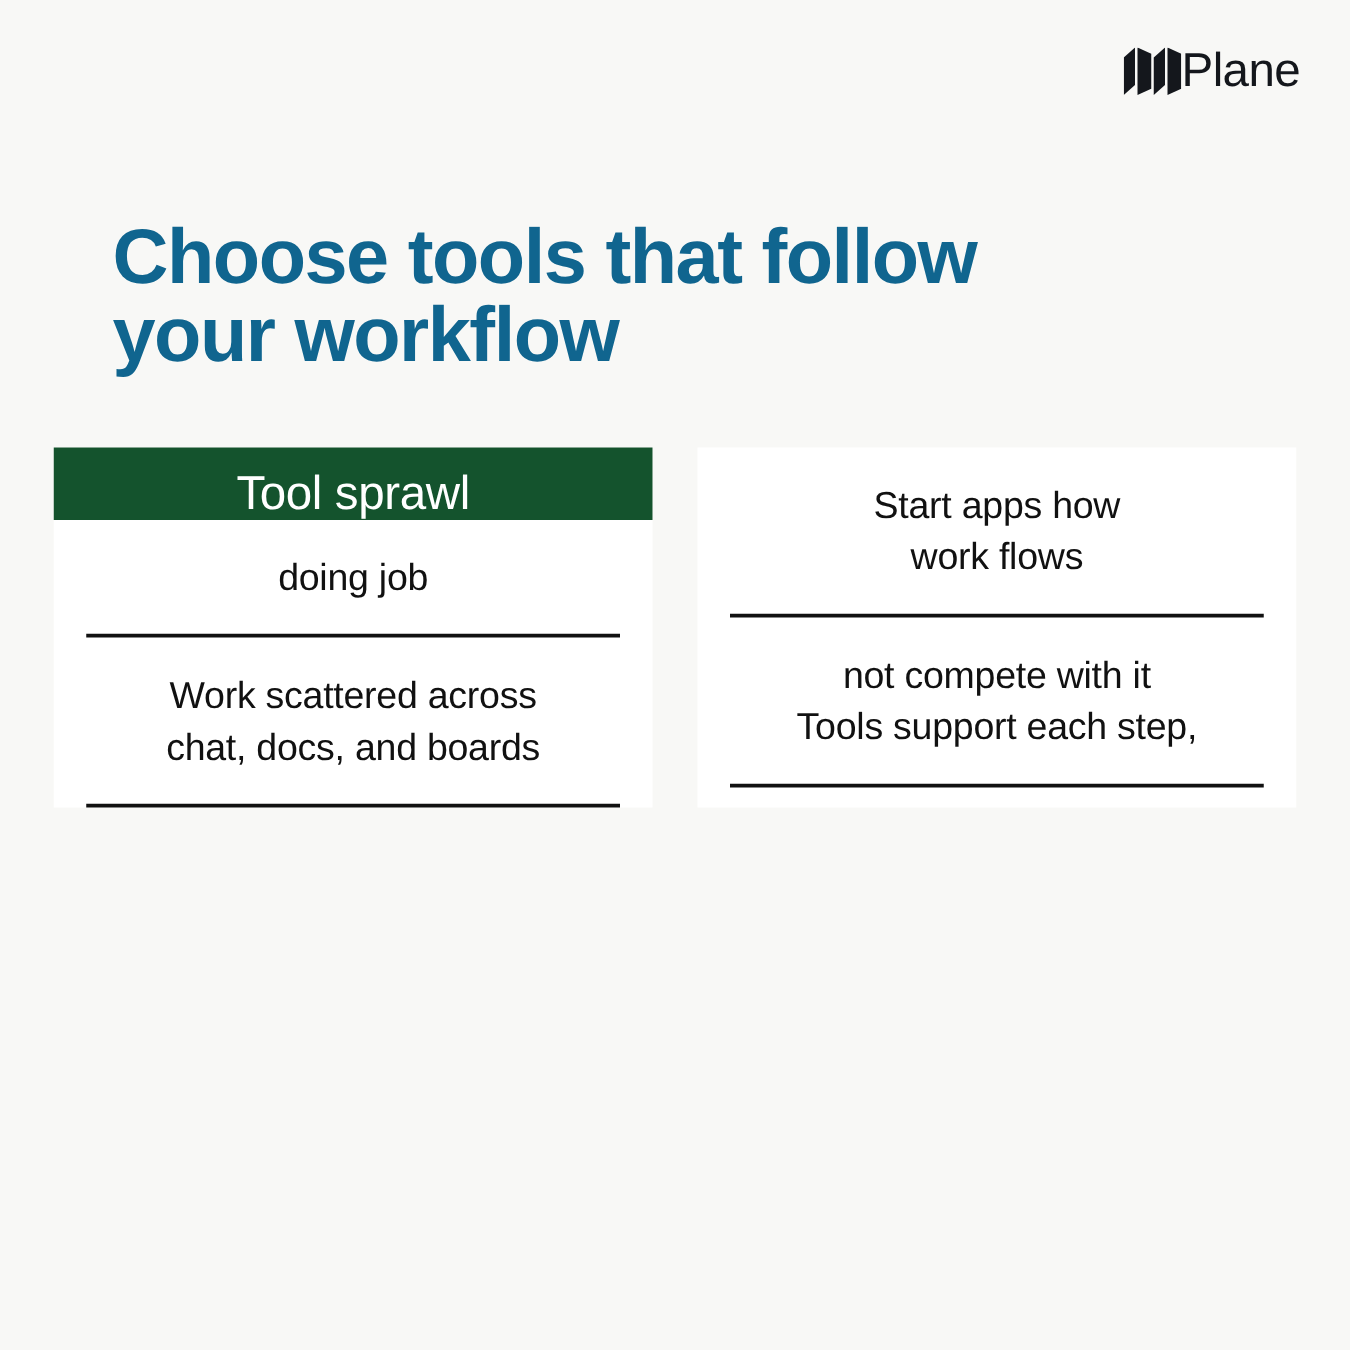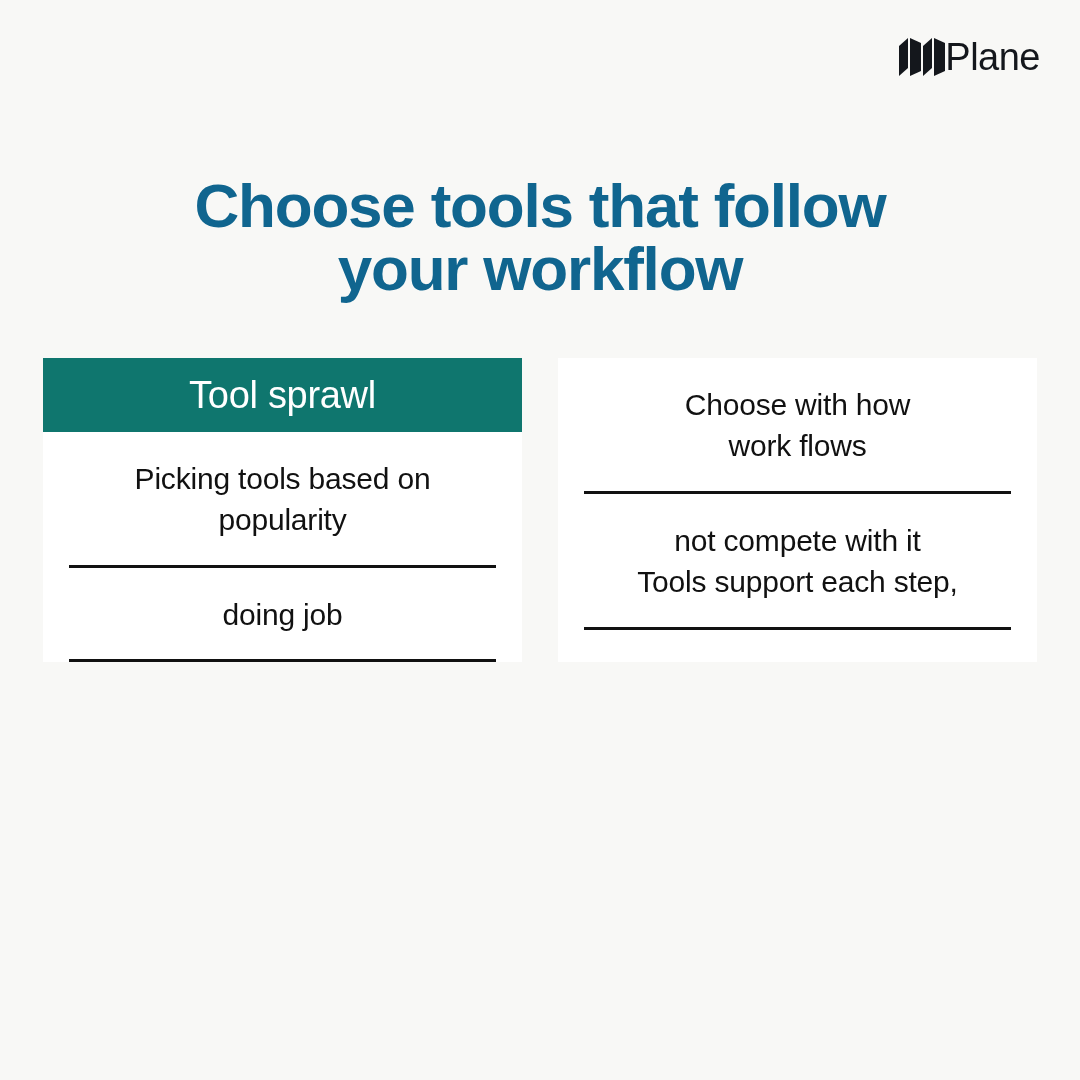--- a/index.html
+++ b/index.html
@@ -35,21 +35,21 @@
     letter-spacing: -0.5px;
     line-height: 1;
   }
 
   
   .headline {
     position: absolute;
     top: 132px;
     left: 0;
     right: 0;
-    text-align: center;
+    text-align: left;
     color: #10658f;
     font-size: 62px;
     font-weight: 700;
     line-height: 1.02;
     letter-spacing: -1.2px;
     padding: 0 90px;
     box-sizing: border-box;
   }
   .headline .line { display: block; }
 
@@ -62,27 +62,27 @@
     display: flex;
     justify-content: space-between;
   }
   .card {
     width: 479px;
     background: #ffffff;
     display: flex;
     flex-direction: column;
   }
   .card-header {
-    background: #0f766e;
+    background: #14532d;
     color: #ffffff;
     text-align: center;
     font-size: 38px;
     font-weight: 500;
     letter-spacing: -0.3px;
-    height: 74px;
+    height: 58px;
     line-height: 74px;
     overflow: hidden;
     white-space: nowrap;
   }
   .card-body {
     padding: 0 26px;
     box-sizing: border-box;
   }
   .card-row {
     text-align: center;
@@ -114,33 +114,33 @@
   <span class="line">Choose tools that follow</span>
   <span class="line">your workflow</span>
 </h1>
 
 <div class="cards">
 
   <div class="card">
     <div class="card-header">Tool sprawl</div>
     <div class="card-body">
       <div class="card-row">
-        <span class="rowline">Picking tools based on</span>
-        <span class="rowline">popularity</span>
+        <span class="rowline">doing job</span>
       </div>
       <div class="card-row">
-        <span class="rowline">doing job</span>
+        <span class="rowline">Work scattered across</span>
+        <span class="rowline">chat, docs, and boards</span>
       </div>
     </div>
   </div>
 
   <div class="card">
     <div class="card-body">
       <div class="card-row">
-        <span class="rowline">Choose with how</span>
+        <span class="rowline">Start apps how</span>
         <span class="rowline">work flows</span>
       </div>
       <div class="card-row">
         <span class="rowline">not compete with it</span>
         <span class="rowline">Tools support each step,</span>
       </div>
     </div>
   </div>
 
 </div>

